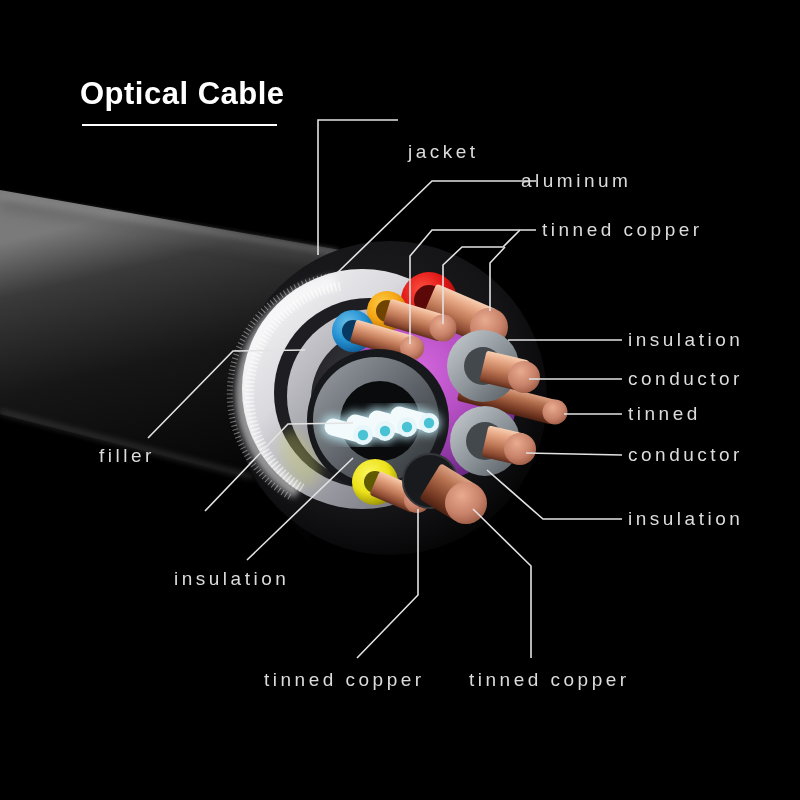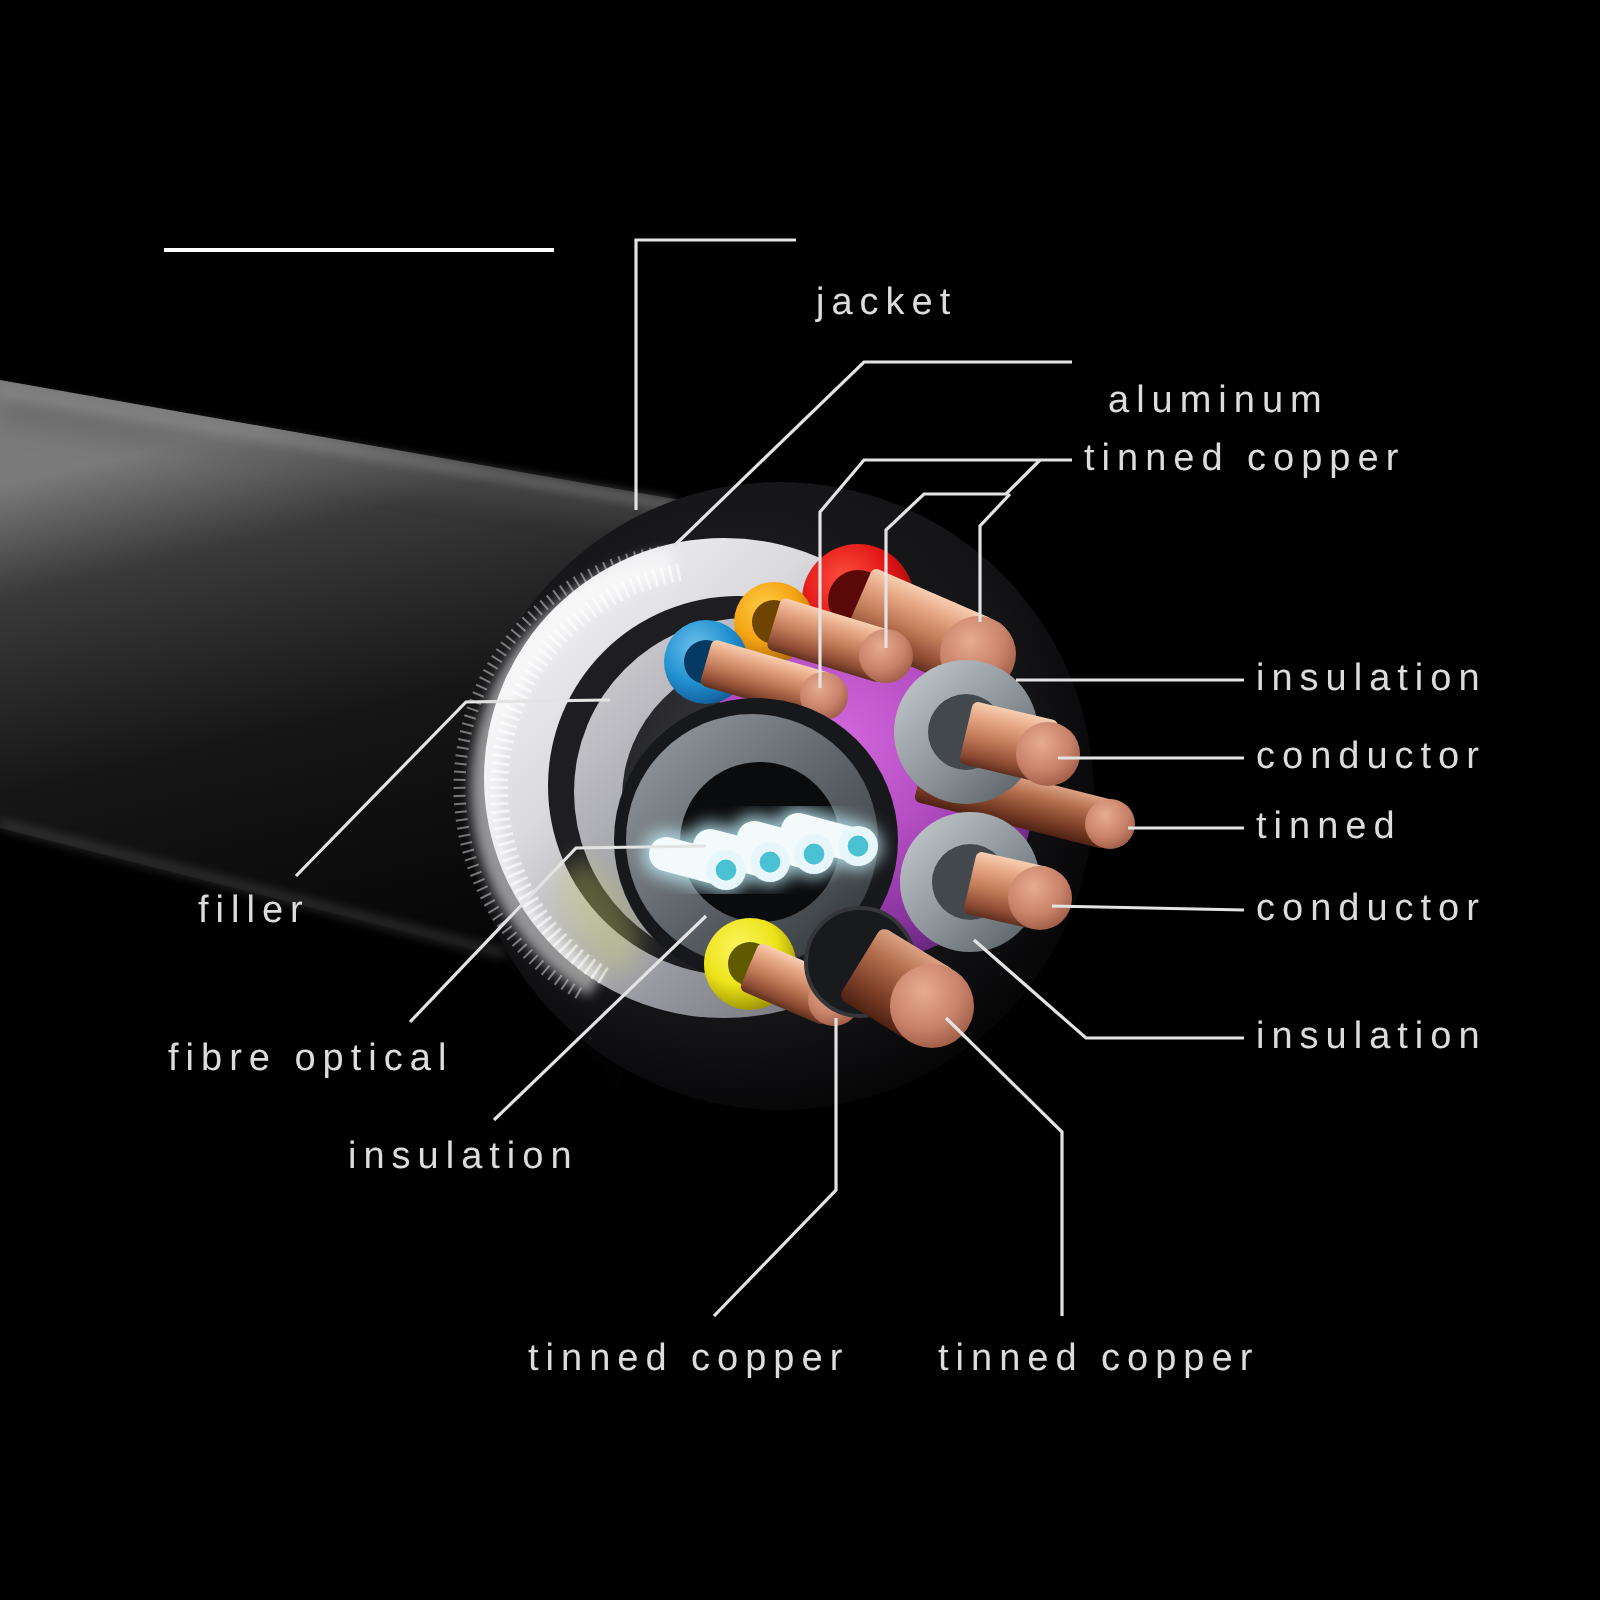--- a/index.html
+++ b/index.html
@@ -6,21 +6,21 @@
   #stage{position:relative;width:800px;height:800px;background:#000;overflow:hidden;
          font-family:"Liberation Sans",sans-serif;}
   #stage svg{position:absolute;left:0;top:0;}
   .lbl{position:absolute;color:#dcdcdc;font-size:19px;letter-spacing:3.5px;
        white-space:nowrap;font-weight:400;}
   .title{position:absolute;left:80px;top:76px;color:#fff;font-size:31px;
          font-weight:bold;letter-spacing:0.5px;}
   .title-rule{position:absolute;left:82px;top:124px;width:195px;height:2px;background:#fff;}
   
   .l-jacket{left:408px;top:104px;margin-top:37px;}
-  .l-aluminum{left:554px;top:170px;margin-top:20px;}
+  .l-aluminum{left:521px;top:170px;}
   .l-tc-top{left:542px;top:219px;}
   .l-ins-r1{left:628px;top:329px;}
   .l-con-r1{left:628px;top:368px;}
   .l-drain{left:628px;top:403px;}
   .l-con-r2{left:628px;top:444px;}
   .l-ins-r2{left:628px;top:508px;}
   .l-filler{left:99px;top:445px;}
   .l-fibre{left:84px;top:519px;}
   .l-ins-left{left:174px;top:568px;}
   .l-tc-bl{left:264px;top:669px;}
@@ -240,29 +240,29 @@
     <polyline points="622,455 526,453"></polyline>
     <polyline points="622,519 543,519 487,470"></polyline>
     <polyline points="148,438 233,351 305,350"></polyline>
     <polyline points="205,511 288,424 353,423"></polyline>
     <polyline points="247,560 353,458"></polyline>
     <polyline points="357,658 418,595 418,509"></polyline>
     <polyline points="531,658 531,566 473,509"></polyline>
   </g>
 </svg>
 
+<div class="title">Optical Cable</div>
 <div class="title-rule"></div>
 
 <div class="lbl l-jacket">jacket</div>
 <div class="lbl l-aluminum">aluminum</div>
 <div class="lbl l-tc-top">tinned copper</div>
 <div class="lbl l-ins-r1">insulation</div>
 <div class="lbl l-con-r1">conductor</div>
 <div class="lbl l-drain">tinned</div>
 <div class="lbl l-con-r2">conductor</div>
 <div class="lbl l-ins-r2">insulation</div>
 <div class="lbl l-filler">filler</div>
-<div class="lbl l-fibre">fibre optical</div>
 <div class="lbl l-ins-left">insulation</div>
 <div class="lbl l-tc-bl">tinned copper</div>
 <div class="lbl l-tc-br">tinned copper</div>
 
 </div>
 
 </body></html>

